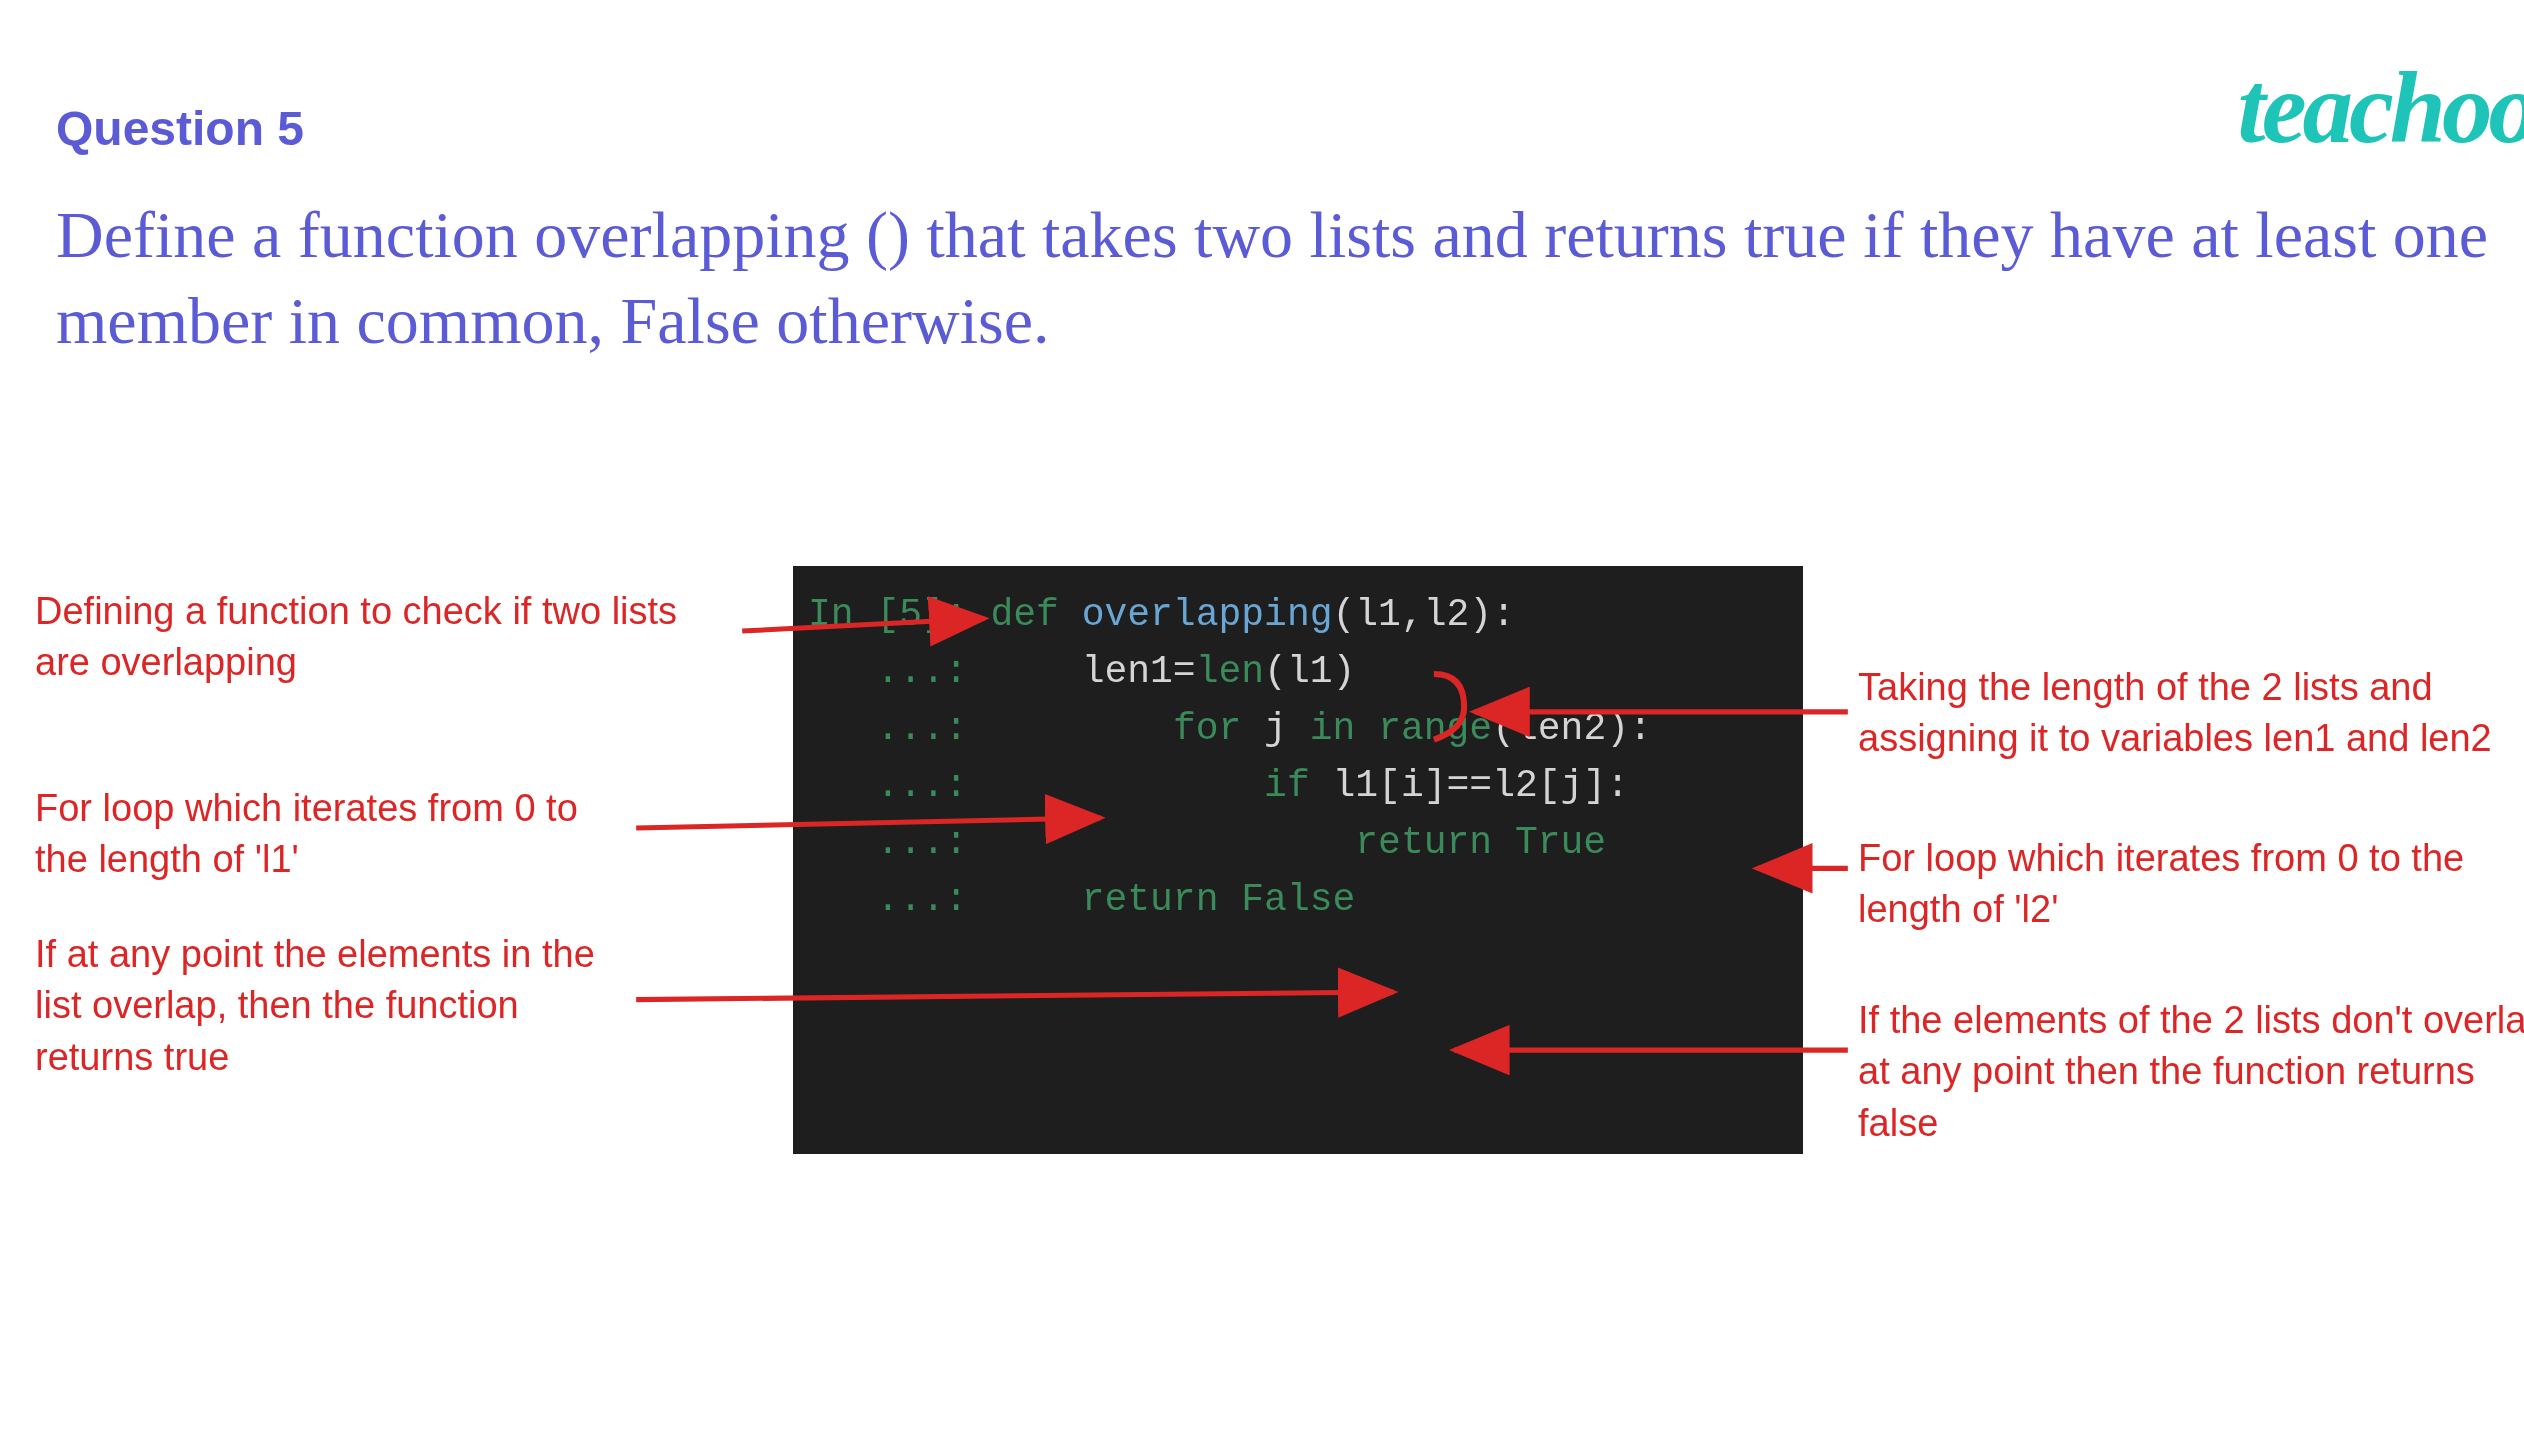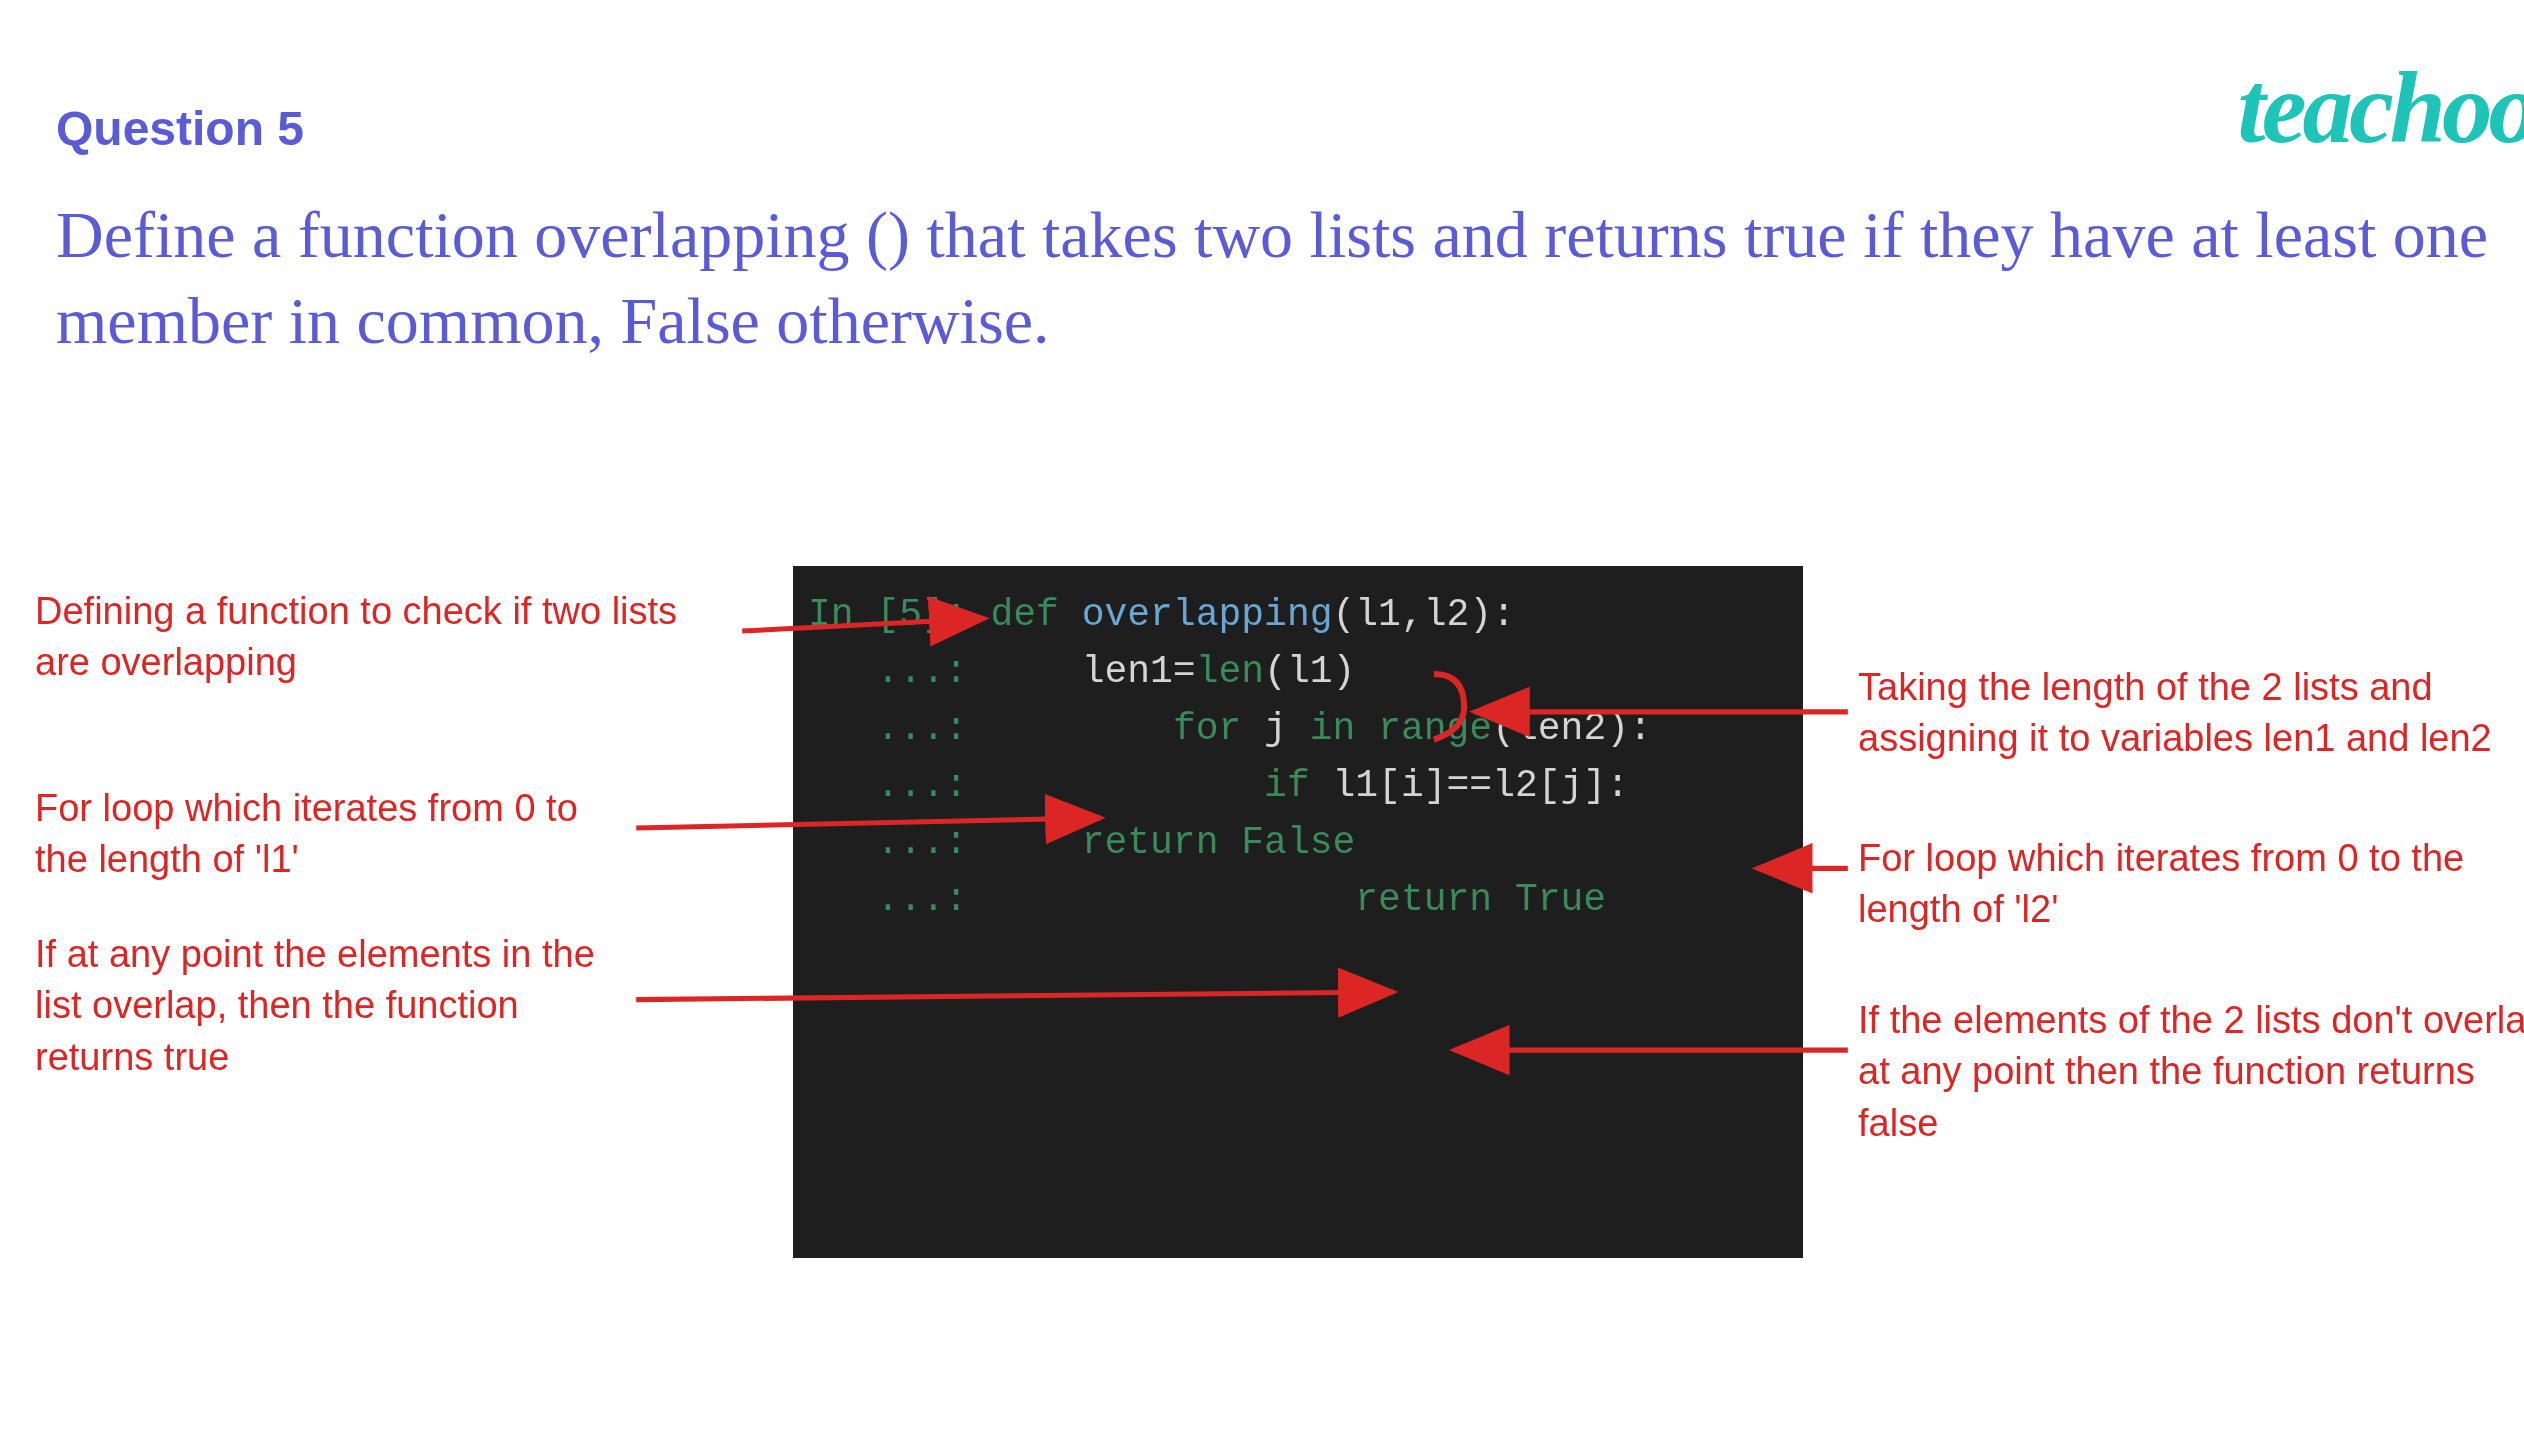--- a/index.html
+++ b/index.html
@@ -38,21 +38,21 @@
       font-weight: bold;
       font-style: italic;
       color: #1fc4b8;
       letter-spacing: -4px;
     }
     .code-block {
       position: absolute;
       top: 566px;
       left: 793px;
       width: 1010px;
-      height: 692px;
+      height: 588px;
       background: #1e1e1e;
       padding: 20px 15px;
       font-family: 'Consolas', 'Courier New', monospace;
       font-size: 38px;
       line-height: 1.5;
       color: #d4d4d4;
     }
     .code-line { white-space: pre; }
     .prompt { color: #3a8a5a; }
     .keyword { color: #3a8a5a; }
@@ -84,22 +84,22 @@
 
 <div class="question-title">Question 5</div>
 
 <div class="question-body">Define a function overlapping () that takes two  lists and returns true if they have at least one  member in common, False otherwise.</div>
 
 <div class="code-block">
   <div class="code-line"><span class="prompt">In [5]: </span><span class="keyword">def </span><span class="funcname">overlapping</span><span>(l1,l2):</span></div>
   <div class="code-line"><span class="prompt">   ...: </span><span>    len1=</span><span class="builtin">len</span><span>(l1)</span></div>
   <div class="code-line"><span class="prompt">   ...: </span><span>        </span><span class="keyword">for</span><span> j </span><span class="keyword">in</span><span> </span><span class="builtin">range</span><span>(len2):</span></div>
   <div class="code-line"><span class="prompt">   ...: </span><span>            </span><span class="keyword">if</span><span> l1[i]==l2[j]:</span></div>
+  <div class="code-line"><span class="prompt">   ...: </span><span>                </span><span class="string-true">return True</span></div>
   <div class="code-line"><span class="prompt">   ...: </span><span>    </span><span class="string-true">return False</span></div>
-  <div class="code-line"><span class="prompt">   ...: </span><span>                </span><span class="string-true">return True</span></div>
 </div>
 
 <div class="annotation ann-left" style="top:586px; left:35px; width:697px;">Defining a function to check if two lists are overlapping</div>
 <div class="annotation ann-left" style="top:783px; left:35px; width:591px;">For loop which iterates from 0 to the length of 'l1'</div>
 <div class="annotation ann-left" style="top:929px; left:35px; width:591px;">If at any point the elements in the list overlap, then the function returns true</div>
 
 <div class="annotation ann-right" style="top:662px; left:1858px; width:717px;">Taking the length of the 2 lists and assigning it to variables len1 and len2</div>
 <div class="annotation ann-right" style="top:833px; left:1858px; width:697px;">For loop which iterates from 0 to the length of 'l2'</div>
 <div class="annotation ann-right" style="top:995px; left:1858px; width:697px;">If the elements of the 2 lists don't overlap at any point then the function returns false</div>
 

